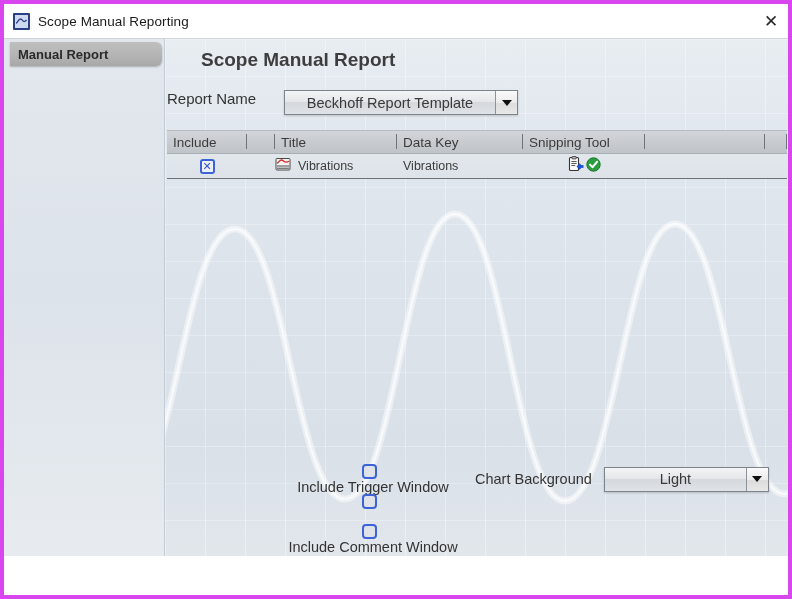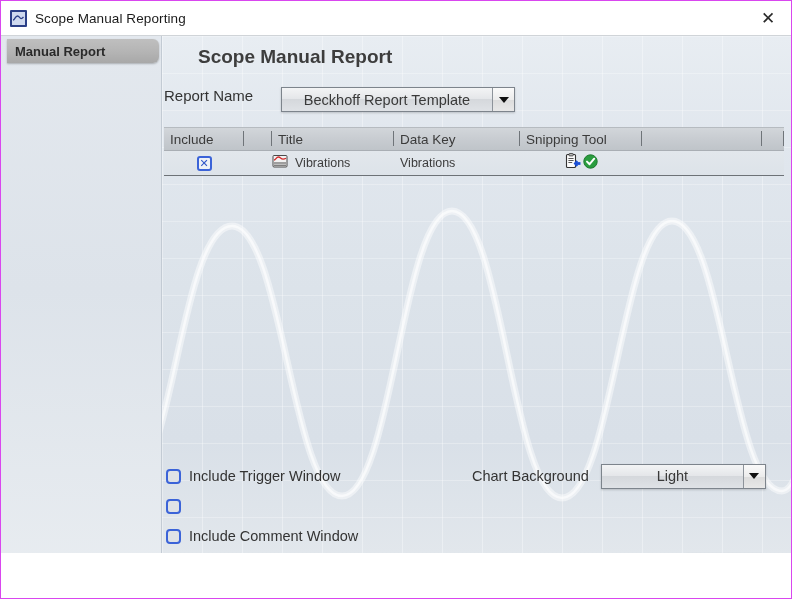--- a/index.html
+++ b/index.html
@@ -7,21 +7,21 @@
     width: 792px; height: 599px;
     overflow: hidden;
     font-family: "Liberation Sans", sans-serif;
   }
   body { background: #ffffff; }
 
   .window {
     position: relative;
     width: 792px; height: 599px;
     box-sizing: border-box;
-    border: 1px solid #d946ef;
+    border: 4px solid #d946ef;
     background: #ffffff;
     overflow: hidden;
   }
 
   
   .titlebar {
     position: absolute; left: 0; top: 0;
     width: 790px; height: 35px;
     box-sizing: border-box;
     background: #ffffff;
@@ -240,20 +240,21 @@
   }
 
   
   .options {
     position: absolute; left: 4px; top: 425px;
     width: 400px;
   }
   .opt-row {
     display: flex; align-items: center;
     height: 30px;
+    flex-direction: column;
   }
   .opt-label {
     font-size: 14.5px; color: #333;
     margin-left: 8px;
   }
 
   .chartbg-row {
     position: absolute; left: 310px; top: 425px;
     display: flex; align-items: center;
     height: 30px;

